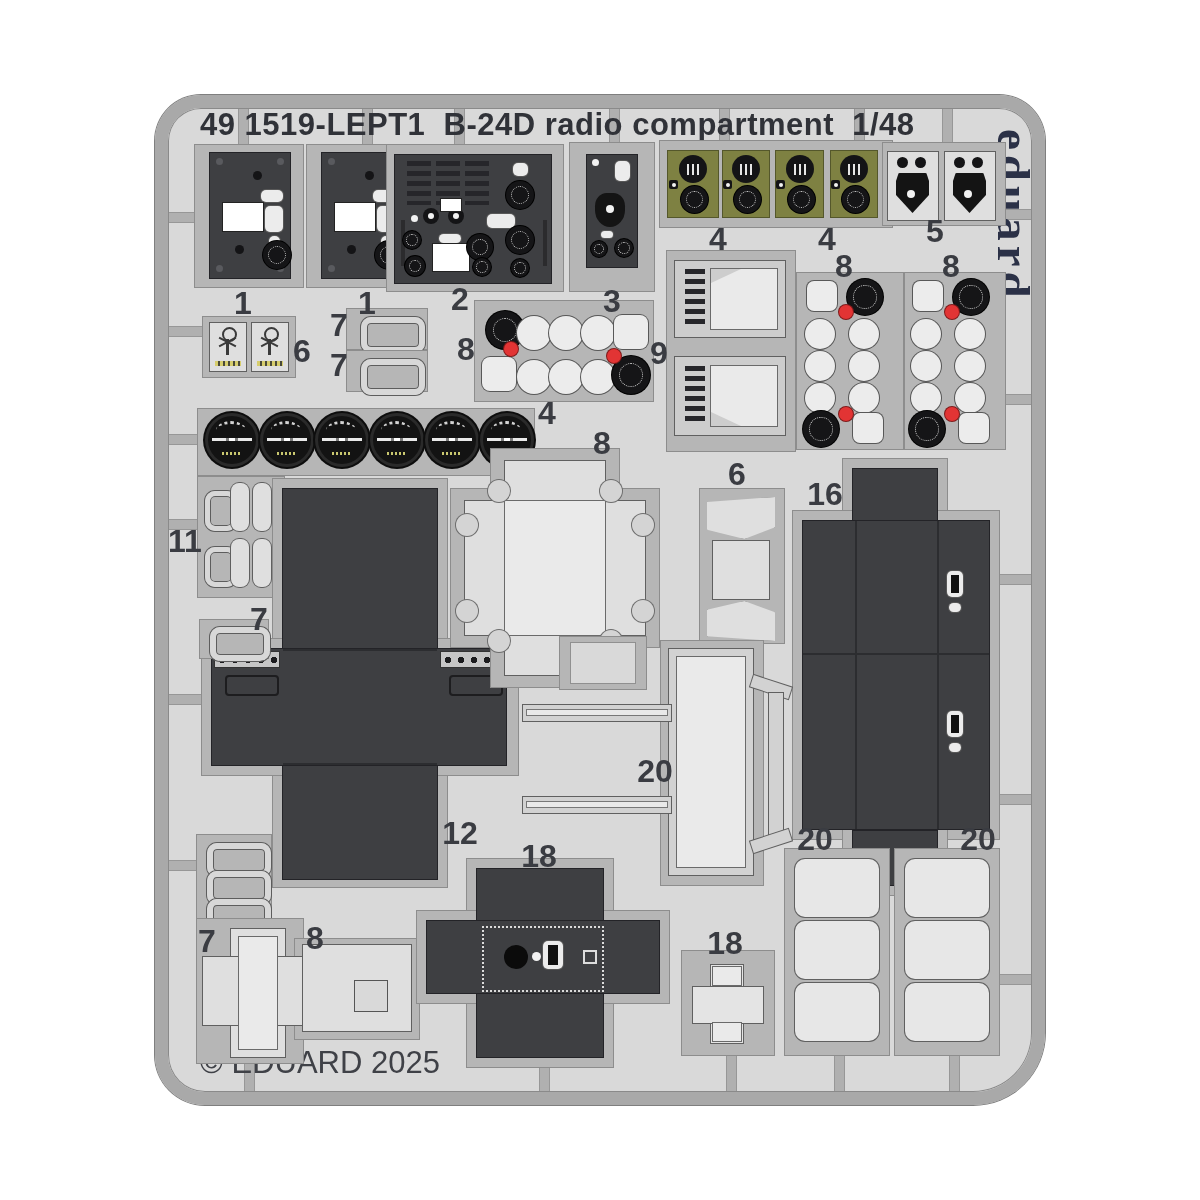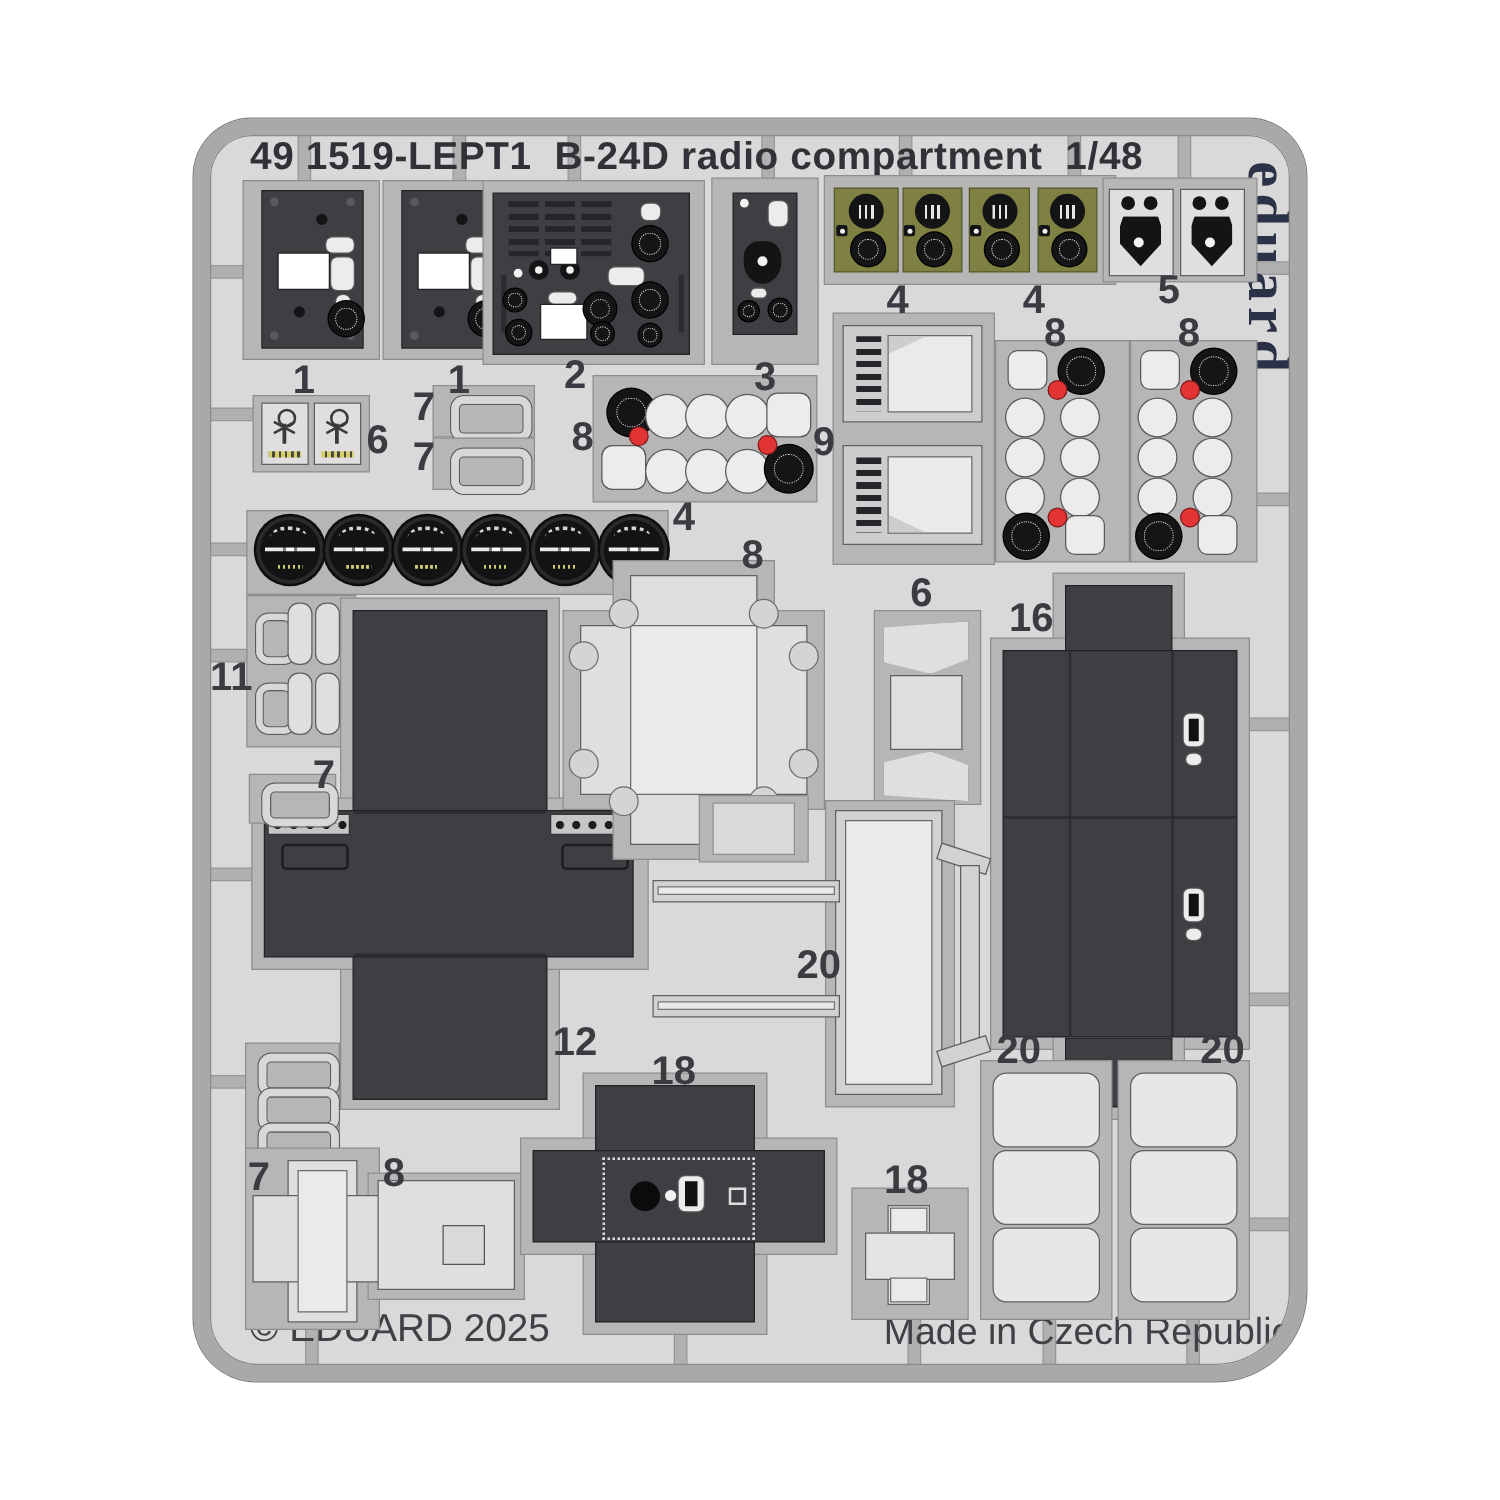--- a/index.html
+++ b/index.html
@@ -74,21 +74,20 @@
   <div class="t" style="left:844px;top:880px;width:33px;height:9px"></div>
   <div class="t" style="left:90px;top:968px;width:9px;height:29px"></div>
   <div class="t" style="left:385px;top:972px;width:9px;height:25px"></div>
   <div class="t" style="left:572px;top:960px;width:9px;height:37px"></div>
   <div class="t" style="left:680px;top:960px;width:9px;height:37px"></div>
   <div class="t" style="left:795px;top:960px;width:9px;height:37px"></div>
 
   <div class="hdr">49 1519-LEPT1  B-24D radio compartment  1/48</div>
   <div class="brand">eduard</div>
   <div class="copy">© EDUARD 2025</div>
-  <div class="madein">Made in Czech Republic</div>
 
   <div>
     <div class="pad" style="left:40px;top:50px;width:108px;height:142px"></div>
     <div class="pd" style="left:55px;top:58px;width:80px;height:125px"></div>
     <div class="scr" style="left:61px;top:63px"></div>
     <div class="scr" style="left:122px;top:63px"></div>
     <div class="scr" style="left:61px;top:170px"></div>
     <div class="scr" style="left:122px;top:170px"></div>
     <div class="dk" style="left:98px;top:76px;width:9px;height:9px"></div>
     <div class="ws" style="left:106px;top:95px;width:22px;height:12px"></div>

